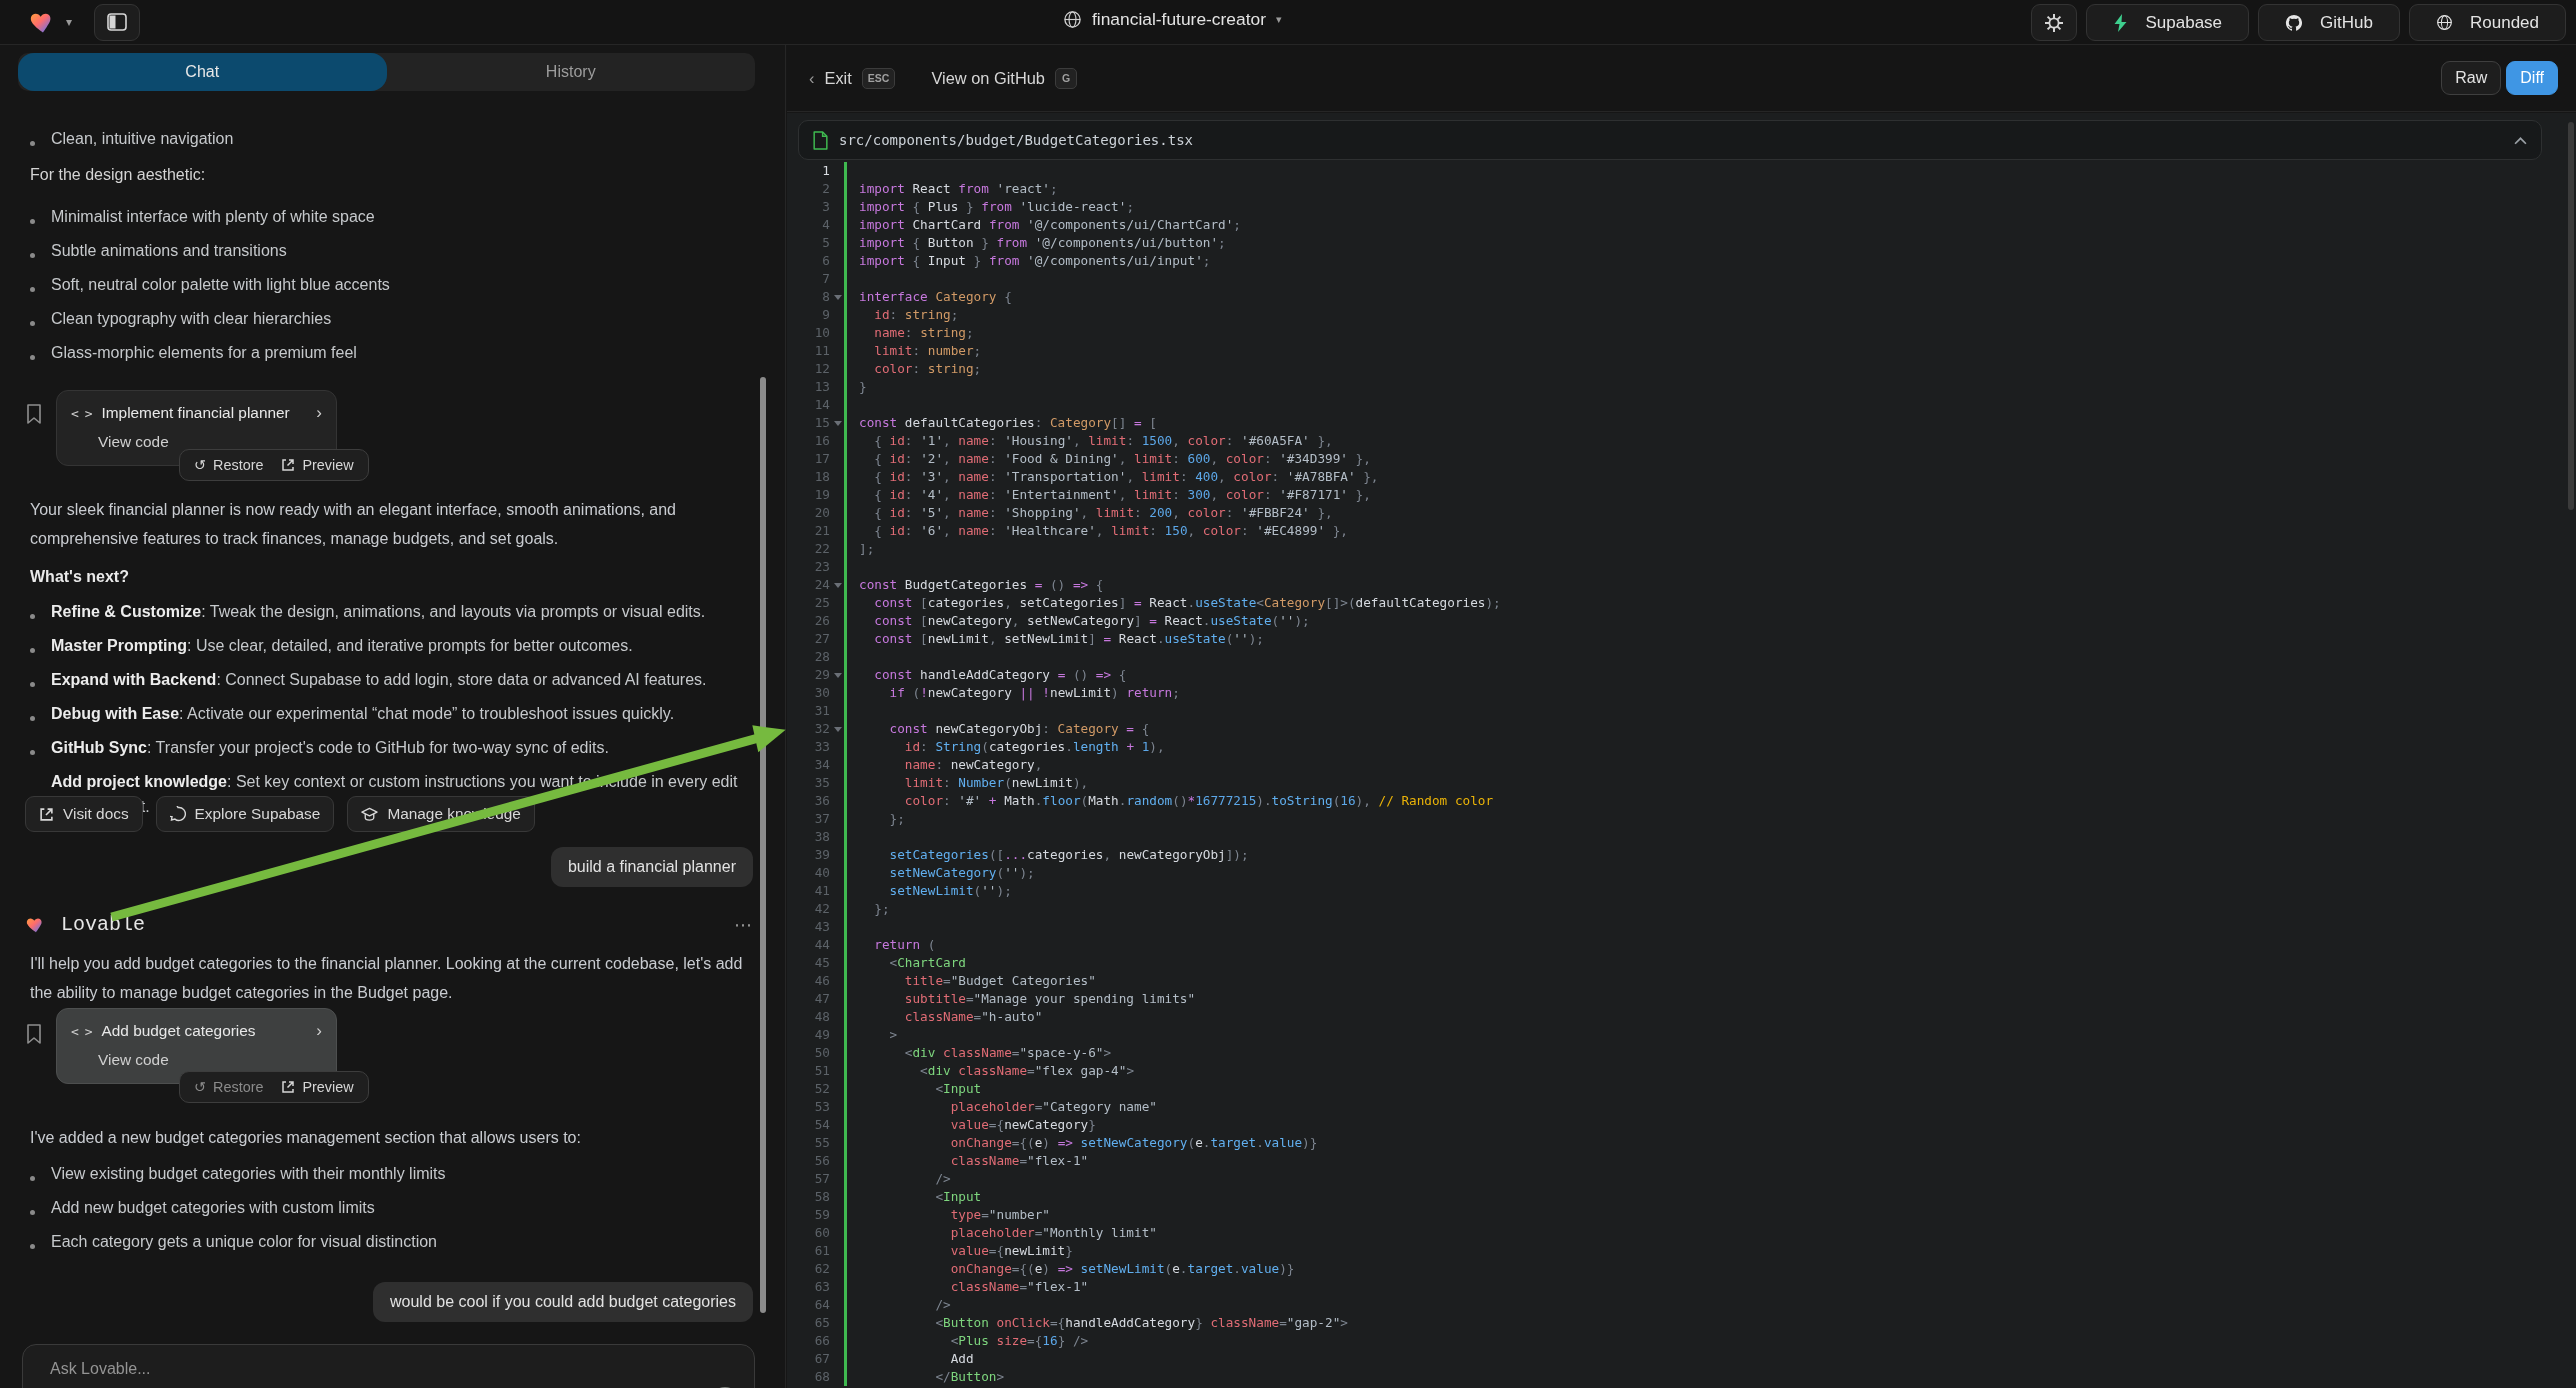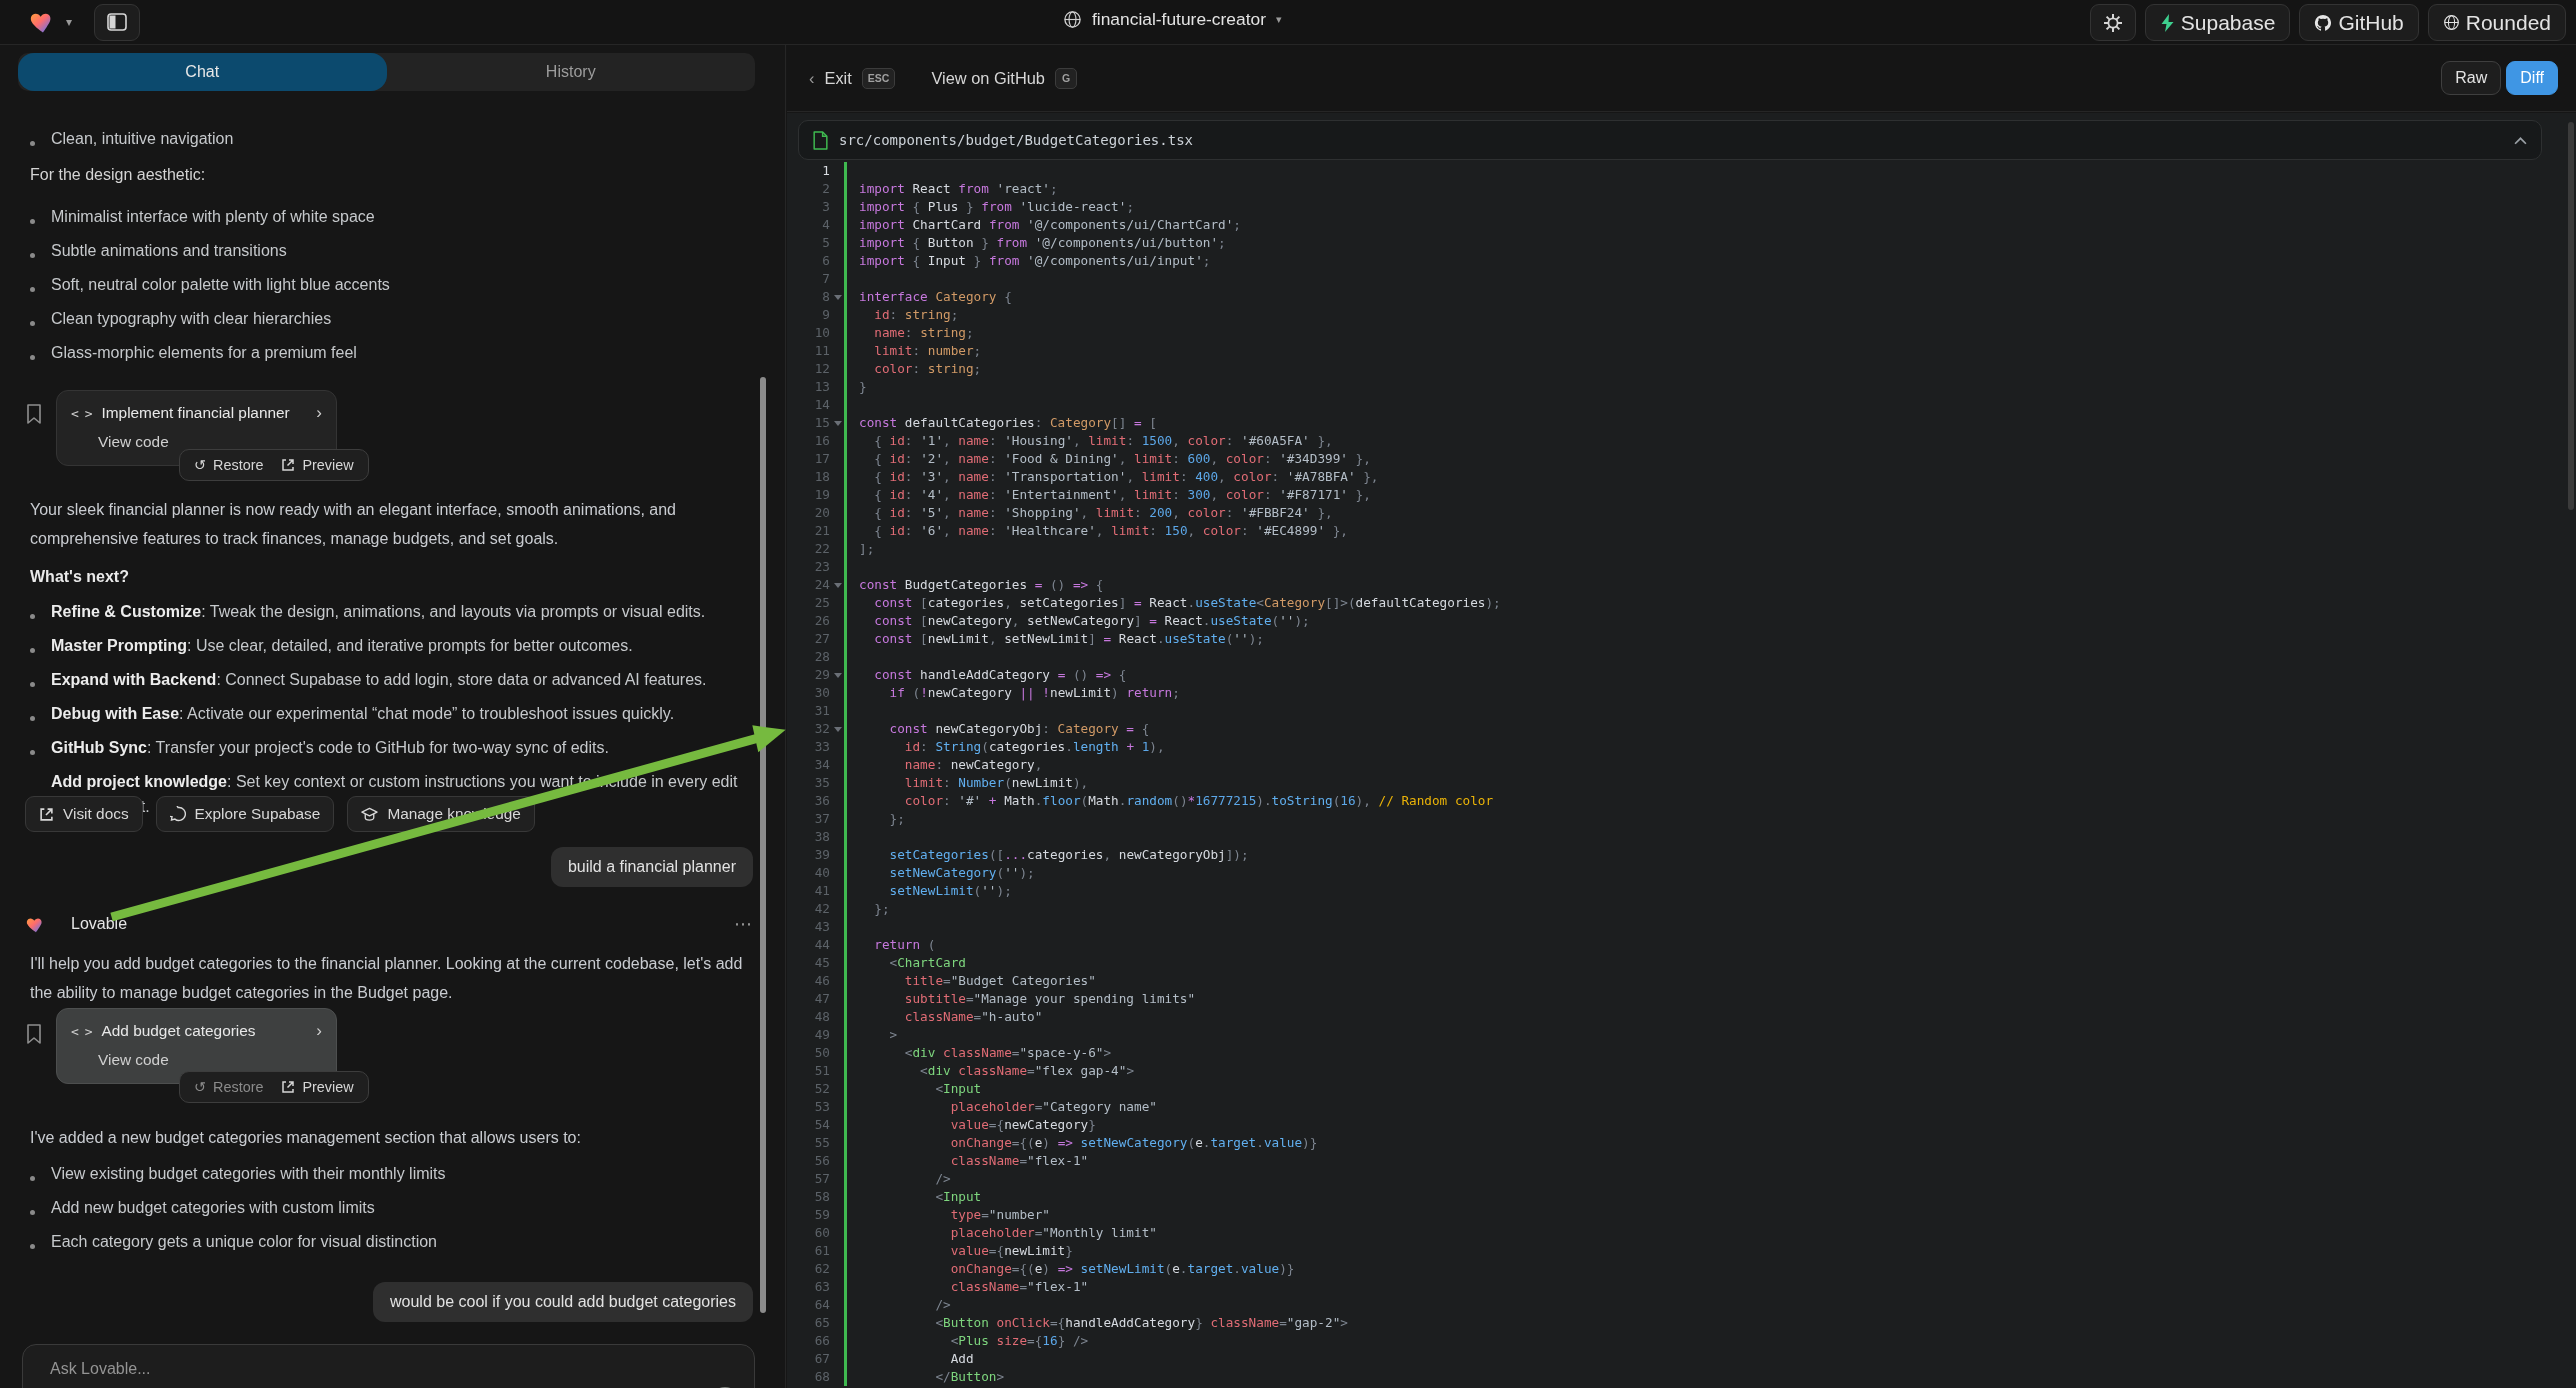--- a/index.html
+++ b/index.html
@@ -4,21 +4,21 @@
 <style>
   *{margin:0;padding:0;box-sizing:border-box;}
   html,body{width:2576px;height:1388px;overflow:hidden;}
   body{background:#161616;font-family:"Liberation Sans",sans-serif;color:#c9ccd1;position:relative;}
   .abs{position:absolute;}
   .flex{display:flex;align-items:center;}
   svg{display:block;}
 
   
   #topbar{left:0;top:0;width:2576px;height:45px;background:#141414;border-bottom:1px solid #262626;}
-  .tb-btn{display:inline-flex;align-items:center;gap:6px;height:37px;padding:0 14px;border:1px solid #333;border-radius:9px;background:#1d1d1d;color:#e3e3e3;font-size:21px;cursor:pointer;}
+  .tb-btn{display:inline-flex;align-items:center;gap:17px;height:37px;padding:0 26px;border:1px solid #333;border-radius:9px;background:#1d1d1d;color:#e3e3e3;font-size:17px;cursor:pointer;}
   .sq-btn{display:inline-flex;align-items:center;justify-content:center;width:46px;height:37px;border:1px solid #333;border-radius:9px;background:#1d1d1d;color:#d6d6d6;cursor:pointer;}
   #proj-group{gap:10px;color:#e3e3e3;font-size:17.4px;}
 
   
   #chat-panel{left:0;top:45px;width:786px;height:1343px;background:#161616;border-right:1px solid #262626;}
   #tabs{left:18px;top:8px;width:737px;height:38px;background:#232323;border-radius:10px;display:flex;}
   .tab{flex:1;display:flex;align-items:center;justify-content:center;font-size:16px;color:#9c9c9c;border-radius:9px;cursor:pointer;}
   .tab.active{background:#0c4a6e;color:#e8e8e8;border-radius:16px;}
   .para{font-size:16px;line-height:29px;color:#c9ccd1;width:713px;left:30px;}
   .li{display:flex;align-items:center;margin-bottom:9px;}
@@ -33,21 +33,21 @@
   .ver-title{display:flex;align-items:center;gap:10px;font-size:15.4px;color:#e8e8e8;}
   .ver-title .code-glyph{font-family:"DejaVu Sans Mono",monospace;font-size:13px;color:#cfcfcf;letter-spacing:-1px;}
   .ver-title .chev{margin-left:auto;color:#cfcfcf;font-size:17px;}
   .ver-sub{margin:10px 0 2px 27px;font-size:15.4px;color:#d0d0d0;cursor:pointer;}
   .pill{position:absolute;display:flex;align-items:center;gap:18px;height:32px;padding:0 14px;background:#1f1f1f;border:1px solid #3d3d3d;border-radius:10px;font-size:14.4px;color:#d6d6d6;}
   .pill .grp{display:flex;align-items:center;gap:7px;cursor:pointer;}
   .pill .dim{color:#8b8b8b;}
   .bubble{position:absolute;background:#2f2f2f;border-radius:12px;padding:11px 17px;font-size:16px;color:#e2e2e2;}
   .action-btn{display:inline-flex;align-items:center;gap:9px;height:36px;padding:0 13px;background:#202020;border:1px solid #383838;border-radius:9px;font-size:15.4px;color:#d8d8d8;cursor:pointer;margin-right:13px;}
   #lovable-row{left:25px;top:868px;width:729px;}
-  #lovable-row .nm{font-size:16px;color:#e6e6e6;margin-left:24px;}
+  #lovable-row .nm{font-size:20px;color:#e6e6e6;margin-left:14px;font-family:Liberation Mono, monospace;}
   #lovable-row .more{margin-left:auto;color:#9a9a9a;font-size:18px;letter-spacing:2px;cursor:pointer;}
   #input-box{left:22px;top:1299px;width:733px;height:84px;background:#1d1d1d;border:1px solid #3a3a3a;border-radius:14px;}
   #input-box .ph{position:absolute;left:27px;top:15px;font-size:16px;color:#949494;}
   #send-btn{position:absolute;right:14px;bottom:10px;width:30px;height:30px;border-radius:50%;background:#7d817d;color:#1d1d1d;display:flex;align-items:center;justify-content:center;font-size:17px;font-weight:bold;cursor:pointer;}
   #chat-scrollbar{left:760px;top:332px;width:6px;height:936px;background:rgba(255,255,255,.5);border-radius:3px;}
 
   
   #code-panel{left:787px;top:45px;width:1789px;height:1343px;background:#161616;}
   #cp-header{left:0;top:0;width:1789px;height:67px;background:#151515;border-bottom:1px solid #262626;}
   #cp-header .h-item{display:flex;align-items:center;gap:10px;font-size:16.4px;color:#d6d6d6;cursor:pointer;}

